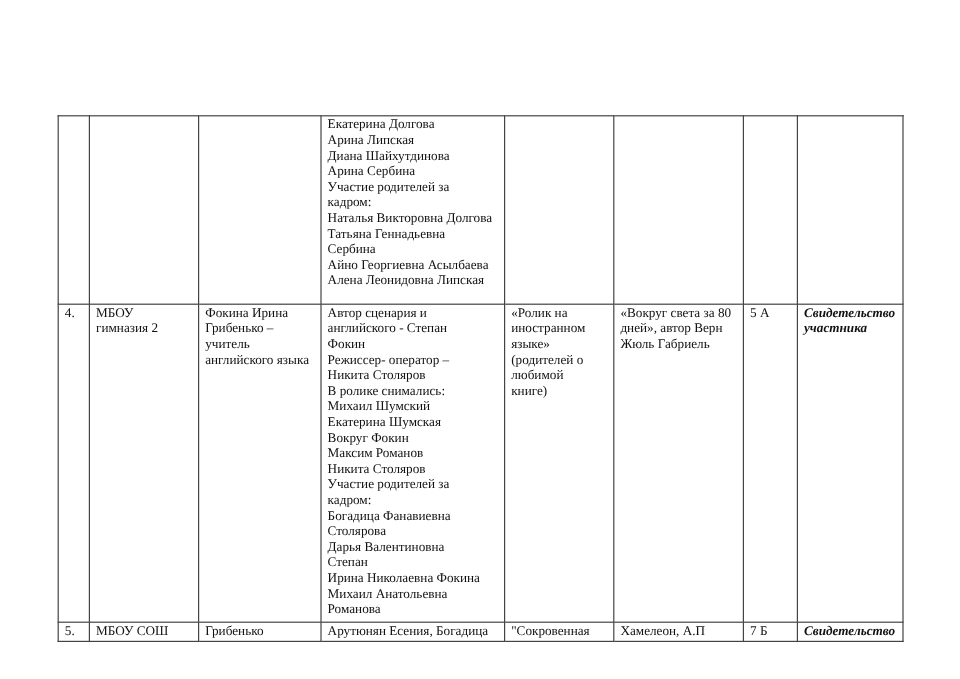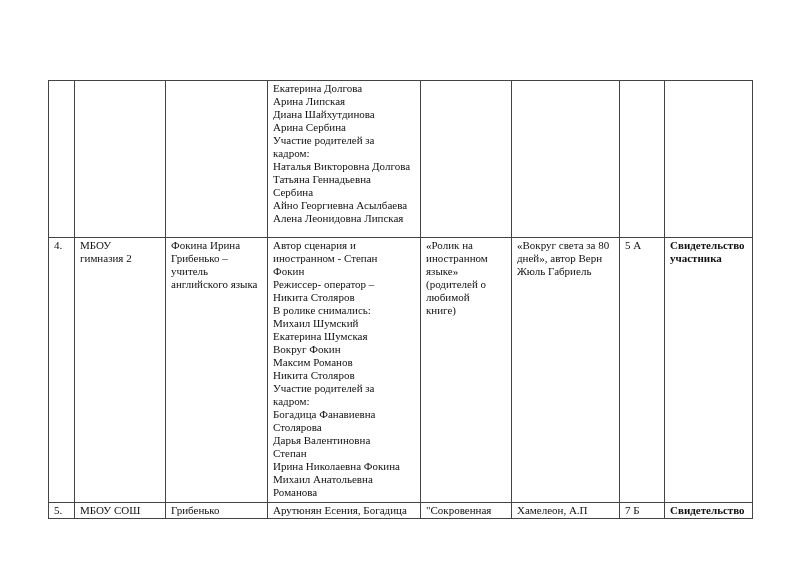--- a/index.html
+++ b/index.html
@@ -17,34 +17,34 @@
     }
     .page {
       position: absolute;
       left: 0; top: 0;
       width: 800px; height: 566px;
       background: #ffffff;
     }
     table.doc-table {
       position: absolute;
       left: 48px;
-      top: 80px;
+      top: 96px;
       border-collapse: collapse;
       table-layout: fixed;
       font-size: 11px;
       line-height: 13px;
     }
     table.doc-table td {
       border: 1px solid #444444;
       vertical-align: top;
       padding: 1px 4px 0 5px;
       overflow: hidden;
     }
     .line { display: block; white-space: nowrap; }
-    .bold { font-weight: bold; }
+    .bold { font-weight: bold; font-style: italic; }
     col.c1 { width: 26px; }
     col.c2 { width: 91px; }
     col.c3 { width: 102px; }
     col.c4 { width: 153px; }
     col.c5 { width: 91px; }
     col.c6 { width: 108px; }
     col.c7 { width: 45px; }
     col.c8 { width: 88px; }
     tr.row-cont td { height: 155px; }
     tr.row-4 td { height: 263px; }
@@ -101,21 +101,21 @@
             <span class="line">гимназия 2</span>
           </td>
           <td>
             <span class="line">Фокина Ирина</span>
             <span class="line">Грибенько –</span>
             <span class="line">учитель</span>
             <span class="line">английского языка</span>
           </td>
           <td>
             <span class="line">Автор сценария и</span>
-            <span class="line">иностранном  - Степан</span>
+            <span class="line">английского  - Степан</span>
             <span class="line">Фокин</span>
             <span class="line">Режиссер- оператор –</span>
             <span class="line">Никита Столяров</span>
             <span class="line">В ролике снимались:</span>
             <span class="line">Михаил Шумский</span>
             <span class="line">Екатерина Шумская</span>
             <span class="line">Вокруг Фокин</span>
             <span class="line">Максим Романов</span>
             <span class="line">Никита Столяров</span>
             <span class="line">Участие родителей за</span>

